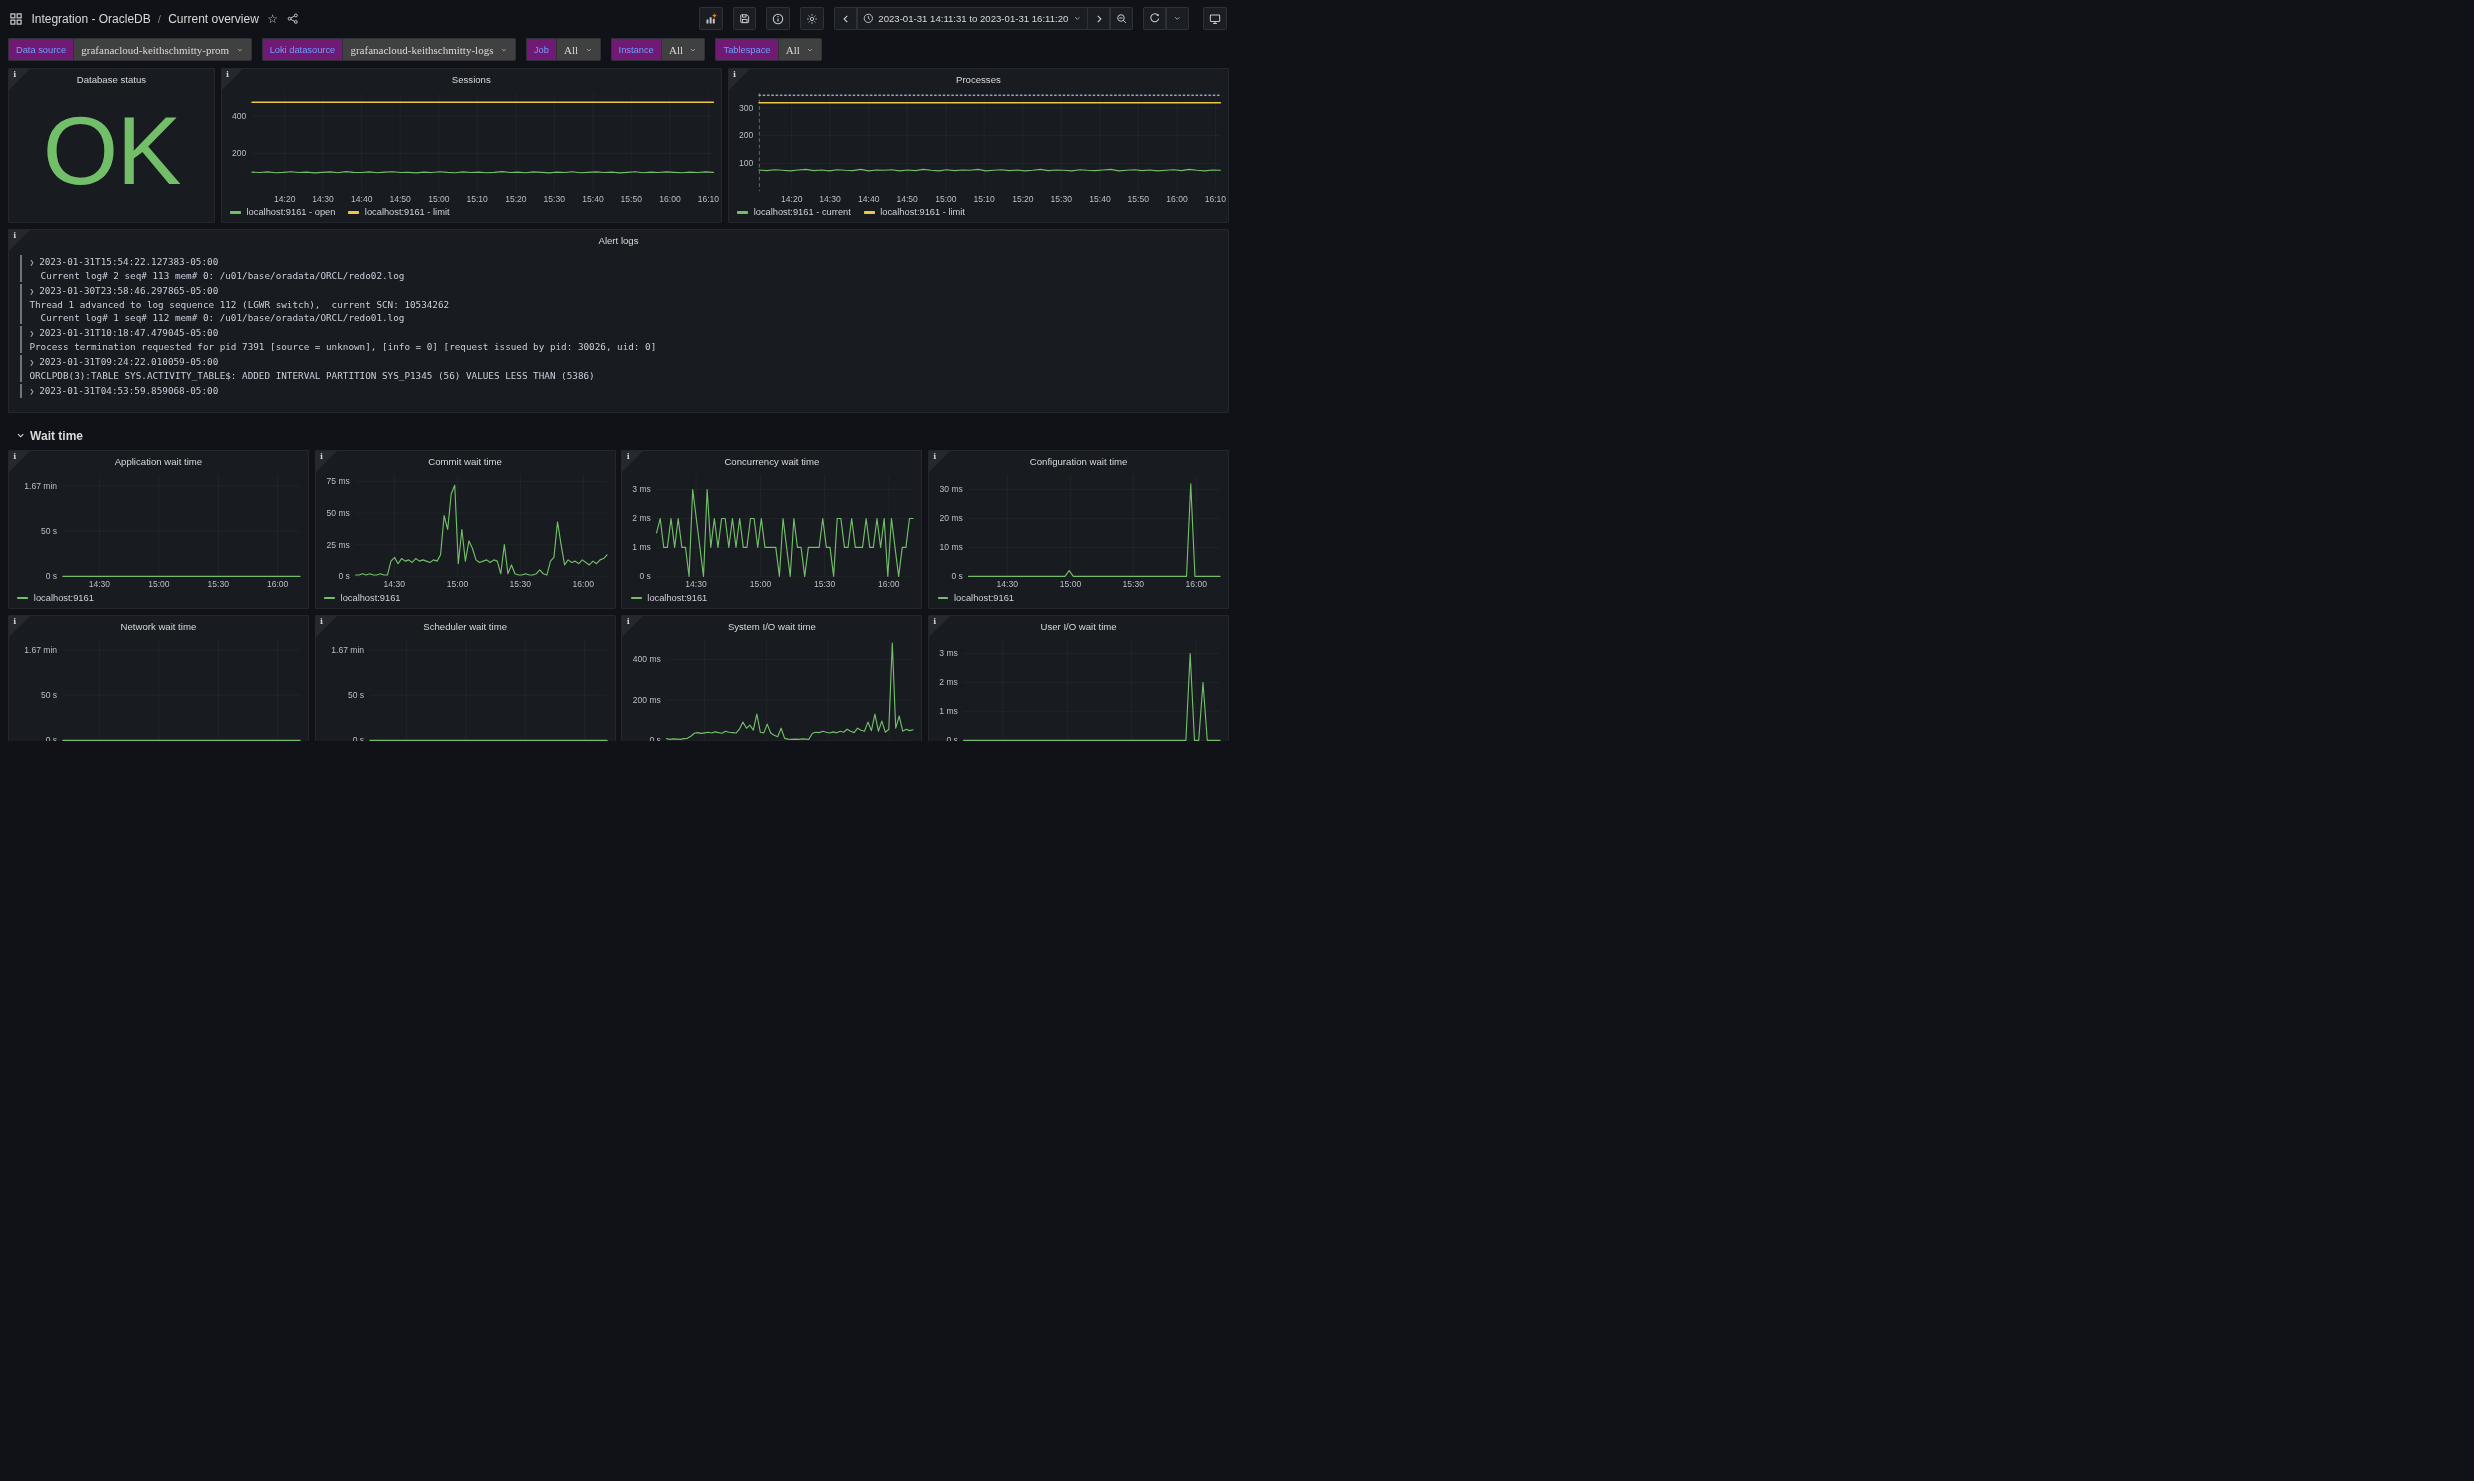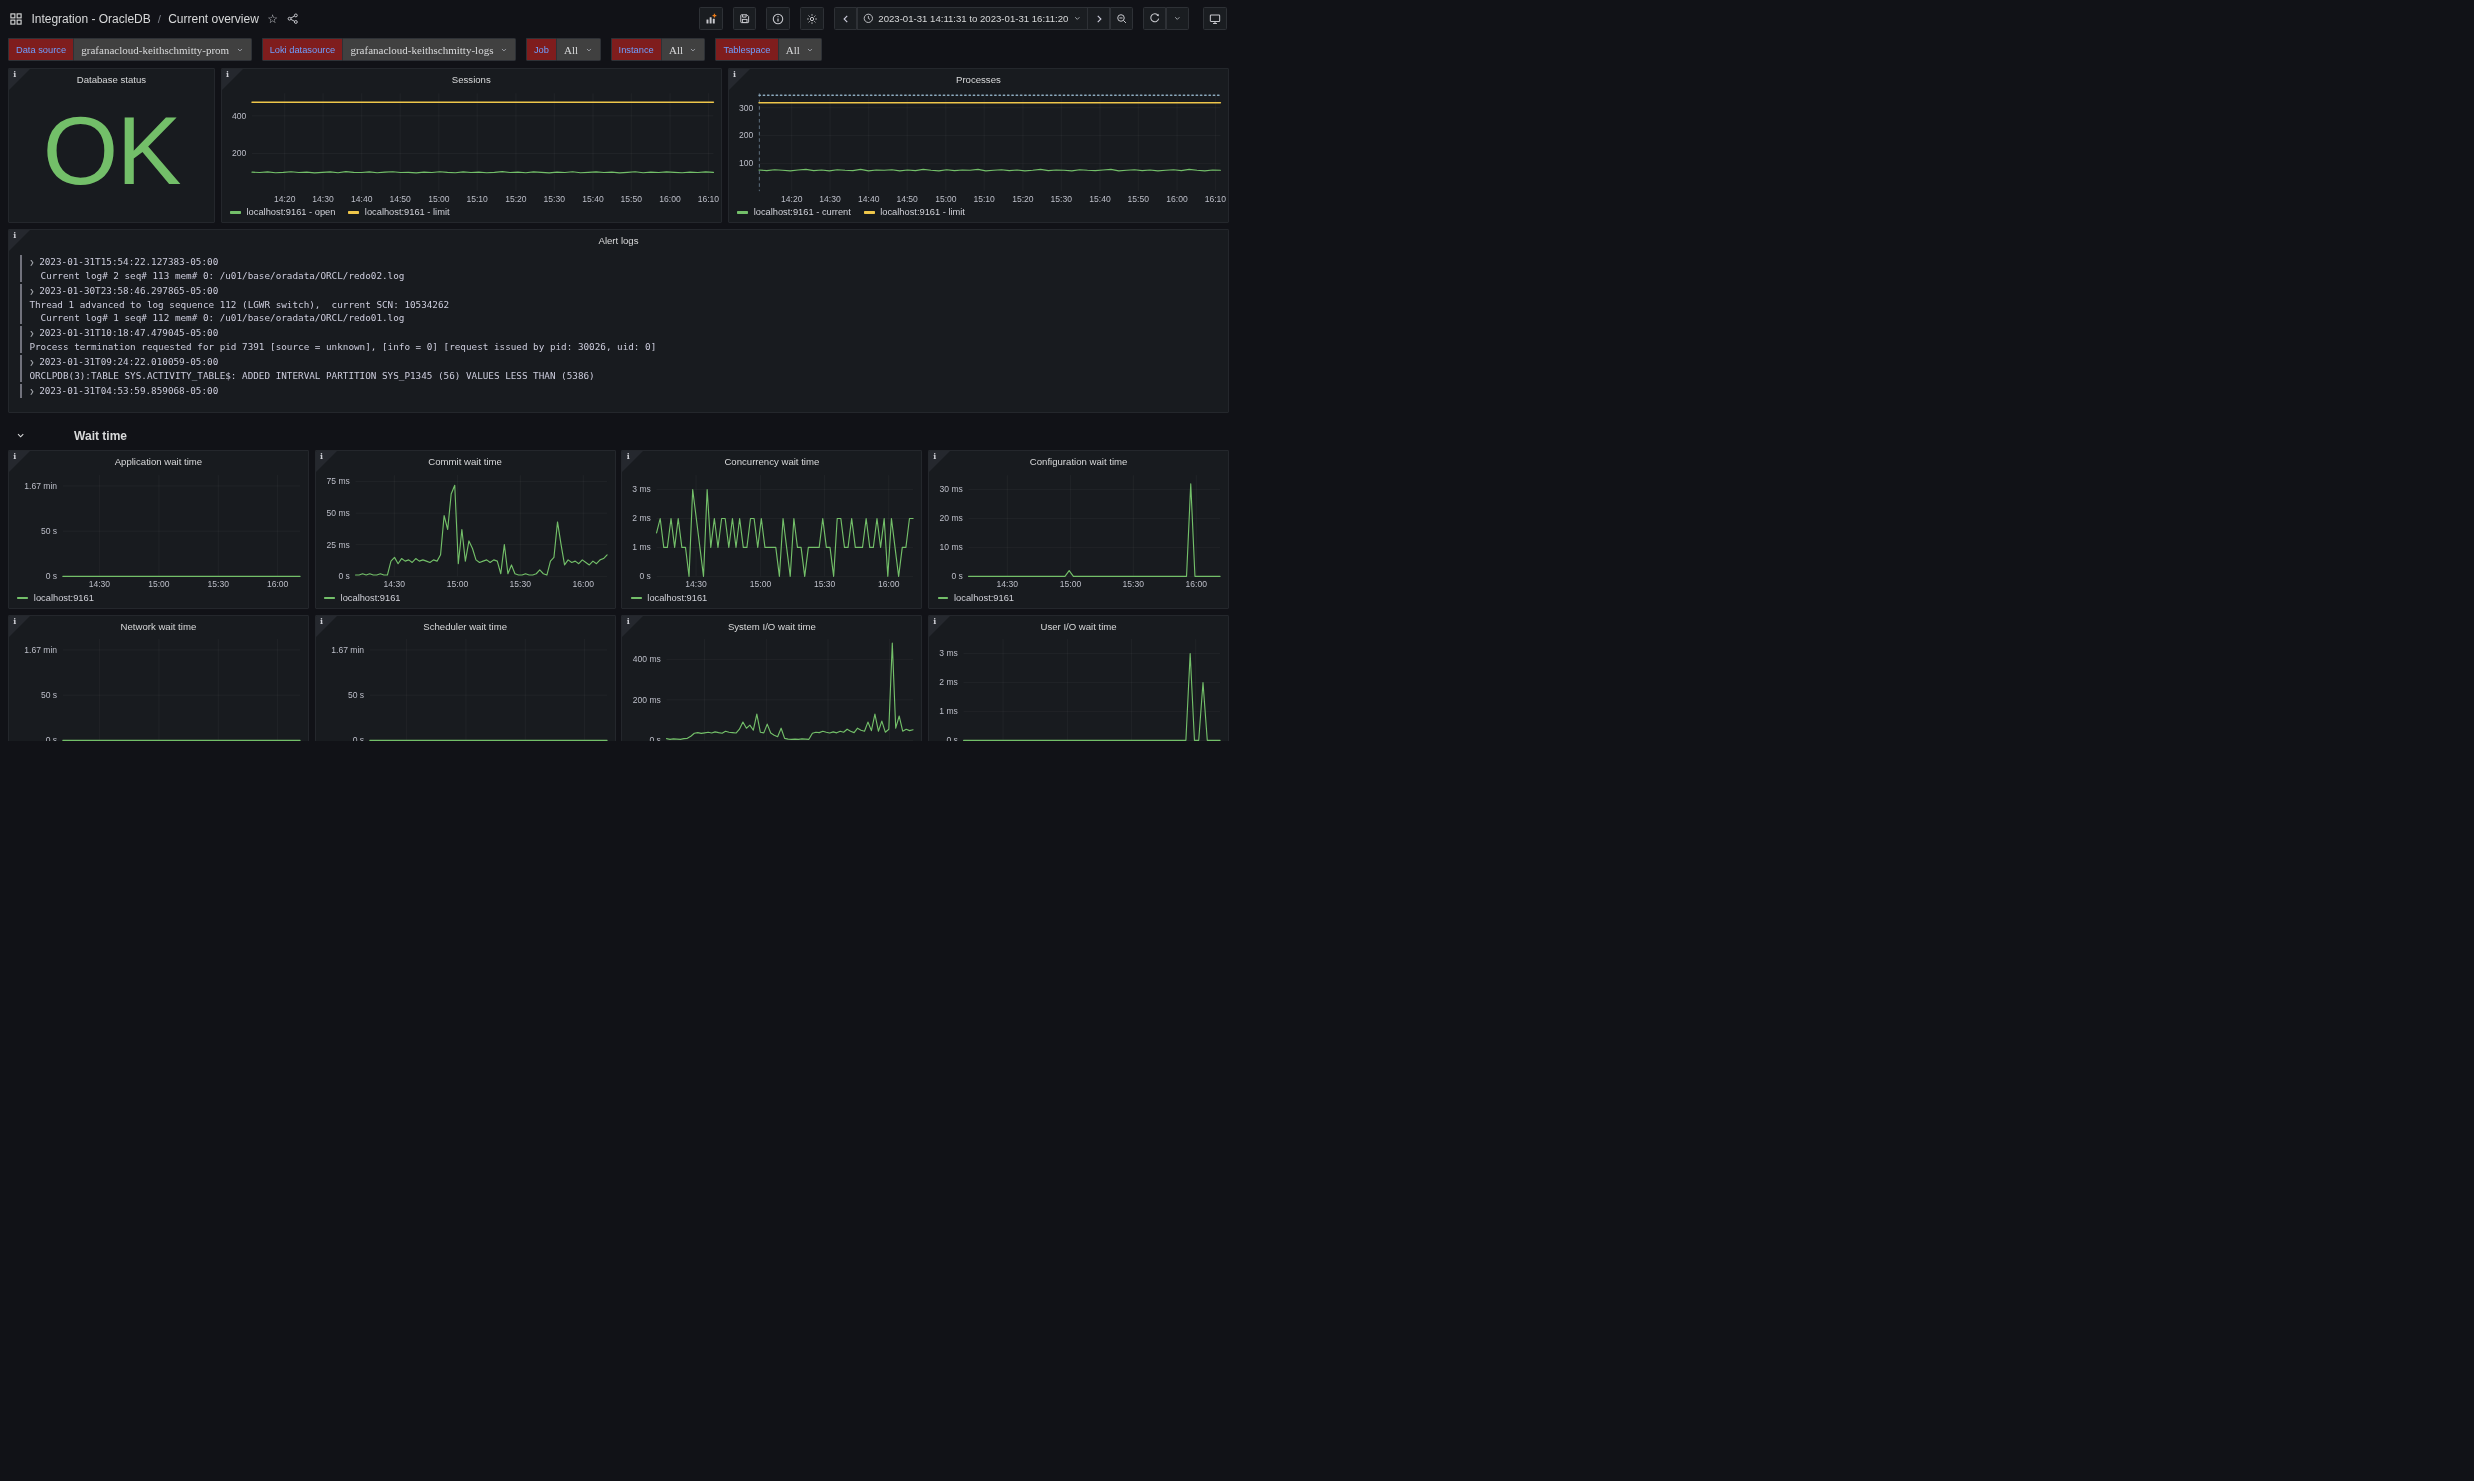--- a/index.html
+++ b/index.html
@@ -20,21 +20,21 @@
     font-size:9.6px; white-space:nowrap; }
   .tb-group { display:flex; }
   .tb-group .tb-btn { border-radius:0; margin-left:-0.7px; }
   .tb-group .tb-btn:first-child { border-radius:1.4px 0 0 1.4px; margin-left:0; }
   .tb-group .tb-btn:last-child { border-radius:0 1.4px 1.4px 0; }
   .time-text { color:#d8d9da; }
 
   
   .vars { display:flex; gap:10px; padding:1.4px 7.9px 7.1px; align-items:center; flex-wrap:nowrap; }
   .var-group { display:flex; height:23px; }
-  .var-label { display:flex; align-items:center; padding:0 7.1px; background:#7f1d1d; border:0.7px solid #2e3136;
+  .var-label { display:flex; align-items:center; padding:0 7.1px; background:#701a75; border:0.7px solid #2e3136;
     border-right:none; border-radius:1.4px 0 0 1.4px; color:#6e9fff; font-size:9.3px; font-weight:500; white-space:nowrap; }
   .var-value { display:flex; align-items:center; gap:6.4px; padding:0 7.1px; background:#404040; border:0.7px solid #2e3136;
     border-radius:0 1.4px 1.4px 0; color:#d8d9da; font-size:11px; cursor:pointer; white-space:nowrap;font-family:Liberation Serif, serif; }
 
   
   .dash { padding:0 7.9px; }
   .row { display:grid; gap:5.7px; margin-bottom:5.7px; }
   .row-top { grid-template-columns:207px 1fr 1fr; height:155px; }
   .row-wait { grid-template-columns:1fr 1fr 1fr 1fr; height:159px; }
   .panel { position:relative; background:#181b1f; border:0.7px solid rgba(204,204,220,0.07); border-radius:1.4px;
@@ -57,21 +57,21 @@
   
   .logs-panel { height:184px; margin-bottom:7.1px; }
   .logs { flex:1; padding:5.7px 11.4px 2.9px; font-family:"DejaVu Sans Mono", monospace; font-size:9.3px;
     line-height:13px; color:#ccccdc; overflow:hidden; }
   .log-entry { border-left:2.1px solid rgba(204,204,220,0.5); padding-left:7.1px; margin:2.1px 0; cursor:pointer; }
   .log-line { white-space:pre; }
   .log-chev { color:#9fa2a8; font-size:7.9px; margin-right:5px; }
 
   
   .section { display:flex; align-items:center; gap:5px; padding:8.6px 0 7.1px; margin-left:7.9px; cursor:pointer; }
-  .section-title { font-size:12px; font-weight:700; color:#d8d9da;margin-left:44px; }
+  .section-title { font-size:12px; font-weight:700; color:#d8d9da; }
 
   svg { display:block; }
 </style>
 </head>
 <body>
 
 <div class="page">
 
   <header>
     <div class="hl">

